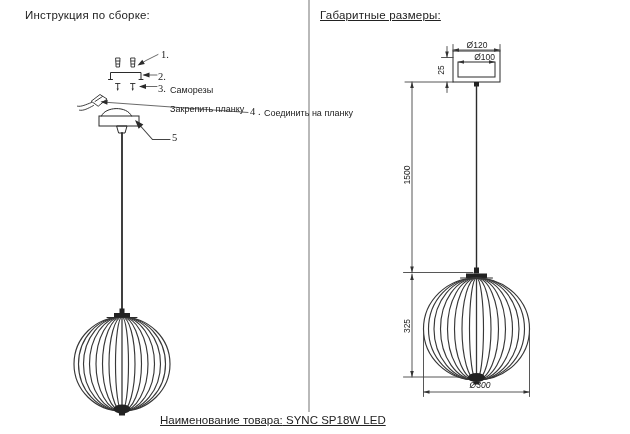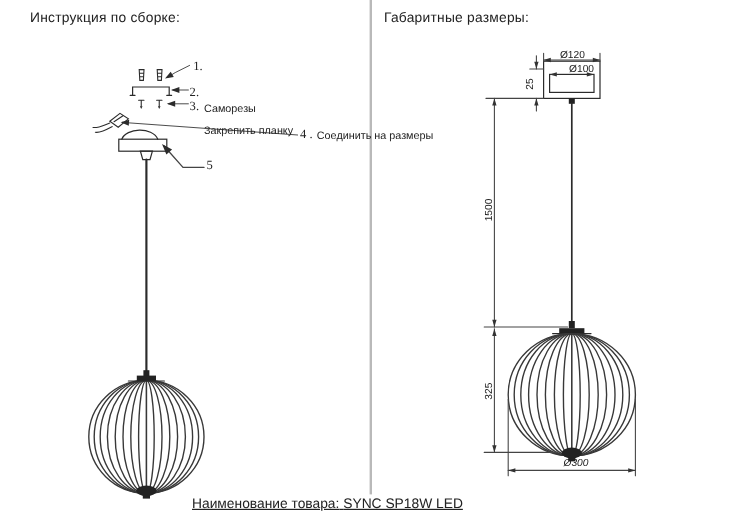--- a/index.html
+++ b/index.html
@@ -15,21 +15,21 @@
   .caption{position:absolute;font-size:11.5px;color:#222;white-space:nowrap;}
   .divider{position:absolute;width:2px;background:#b9b9b9;}
   svg{position:absolute;display:block;}
 </style>
 </head>
 <body>
 
 <div id="screen">
 
   <div class="abs panel-title" style="left:25px;top:9px;">Инструкция по сборке:</div>
-  <div class="abs panel-title" style="left:320px;top:9px;">Габаритные размеры:</div>
+  <div class="abs panel-title" style="left:320px;top:9px;text-decoration:underline;">Габаритные размеры:</div>
 
   <div class="divider" style="left:308px;top:0;height:412px;"></div>
 
   <svg style="left:0;top:0" width="315" height="434" viewBox="0 0 315 434">
     <g stroke="#2b2b2b" fill="none" stroke-width="1" stroke-linecap="round">
 
       <g stroke-width="0.9">
         <path d="M116 58 h4 l-0.5 9 h-3 z M116.2 61 h3.6 M116.4 64 h3.2"></path>
         <path d="M131 58 h4 l-0.5 9 h-3 z M131.2 61 h3.6 M131.4 64 h3.2"></path>
       </g>
@@ -108,21 +108,21 @@
   <div class="step-label" style="left:170px;top:73px;margin-top:31px;">Закрепить планку</div>
 
   <div class="step" style="left:158px;top:84px;">
     <span class="num">3.</span>
   </div>
   <div class="step-label" style="left:170px;top:85px;">Саморезы</div>
 
   <div class="step" style="left:250px;top:107px;">
     <span class="num">4 .</span>
   </div>
-  <div class="step-label" style="left:264px;top:108px;">Соединить на размеры</div>
+  <div class="step-label" style="left:264px;top:108px;">Соединить на планку</div>
 
   <div class="step" style="left:172px;top:133px;">
     <span class="num">5 </span>
   </div>
 
   <svg style="left:315px;top:0" width="315" height="434" viewBox="0 0 315 434">
     <g stroke="#2b2b2b" fill="none" stroke-width="1" stroke-linecap="round">
 
       <g>
         <rect x="138" y="51" width="47" height="31"></rect>

